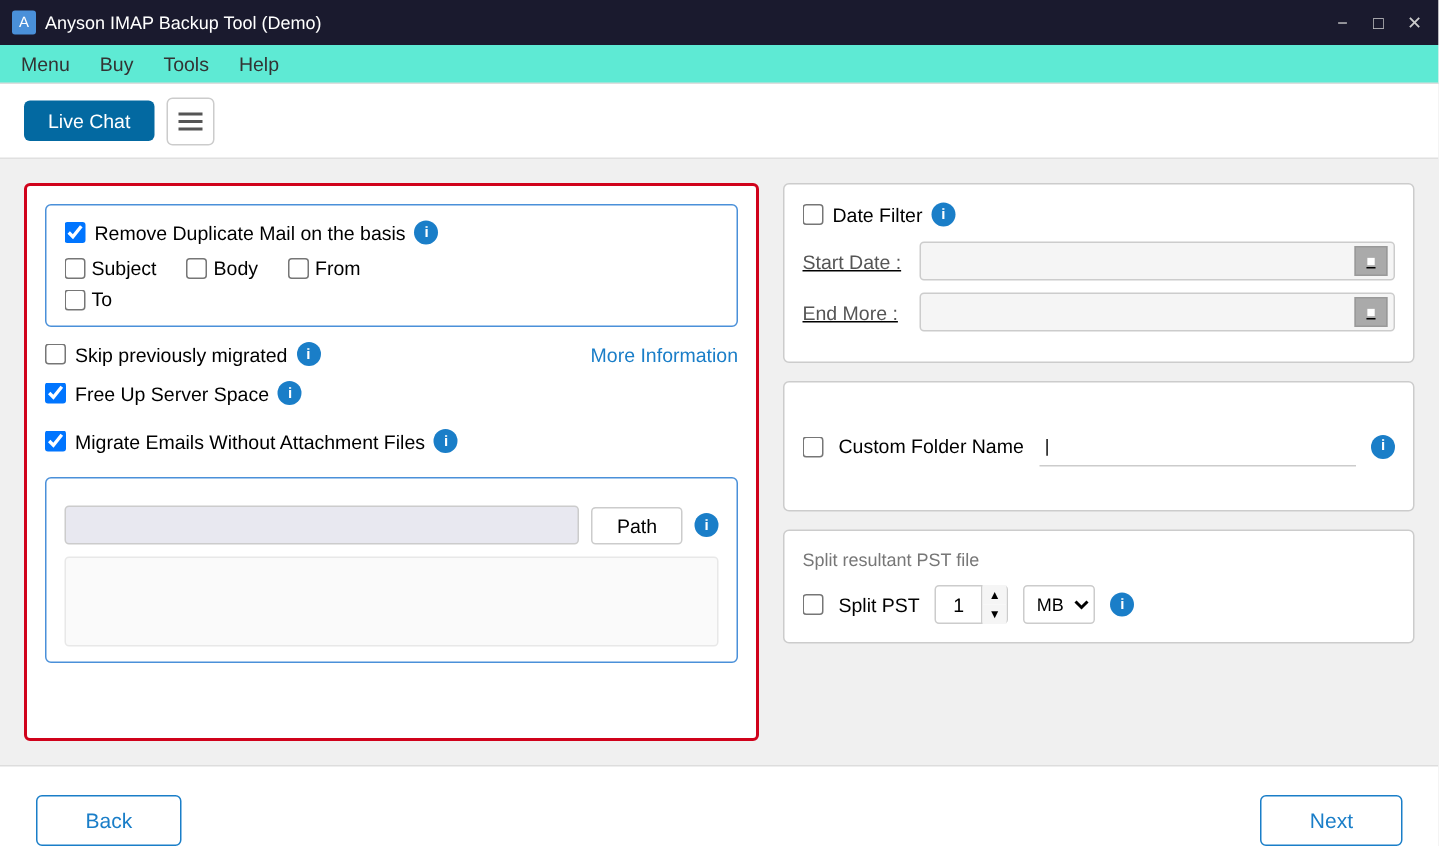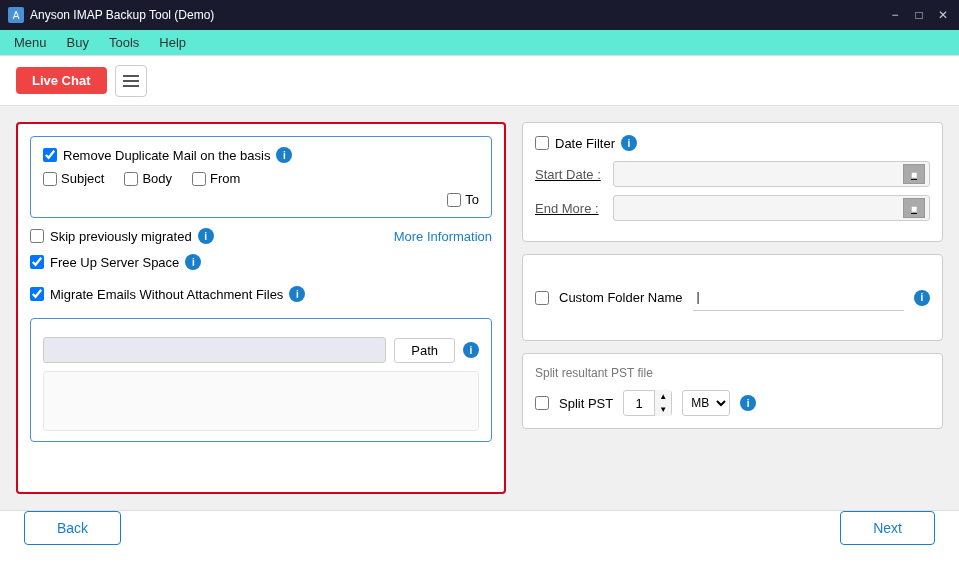--- a/index.html
+++ b/index.html
@@ -90,28 +90,28 @@
       color: #1a7ec8;
       font-size: 16px;
       font-weight: 500;
     }
     .header-right {
       display: flex;
       align-items: center;
       gap: 8px;
     }
     .live-chat-btn {
-      background: #ef4444;
+      background: #0369a1;
       color: white;
       border: none;
       padding: 6px 16px;
       border-radius: 4px;
       cursor: pointer;
       font-size: 13px;
-      font-weight: 700;
+      font-weight: 400;
     }
     .menu-icon-btn {
       width: 32px;
       height: 32px;
       border: 1px solid #ccc;
       background: white;
       border-radius: 4px;
       cursor: pointer;
       display: flex;
       align-items: center;
@@ -370,21 +370,21 @@
       background: white;
       cursor: pointer;
     }
 
     
     .footer {
       background: white;
       border-top: 1px solid #ddd;
       height: 54px;
       display: flex;
-      align-items: flex-start;
+      align-items: flex-end;
       justify-content: space-between;
       padding: 0 24px;
       flex-shrink: 0;
     }
     .nav-btn {
       padding: 8px 32px;
       border: 1px solid #1a7ec8;
       border-radius: 4px;
       background: white;
       color: #1a7ec8;
@@ -450,21 +450,21 @@
         </div>
         <div class="checkbox-option">
           <input type="checkbox" id="bodyCheck" style="">
           <label for="bodyCheck">Body</label>
         </div>
         <div class="checkbox-option">
           <input type="checkbox" id="fromCheck" style="">
           <label for="fromCheck">From</label>
         </div>
       </div>
-      <div class="checkbox-options" style="margin-top:6px;justify-content:flex-end;">
+      <div class="checkbox-options" style="margin-top:6px;">
         <div class="checkbox-option">
           <input type="checkbox" id="toCheck" style="">
           <label for="toCheck">To</label>
         </div>
       </div>
     </div>
 
     <div class="skip-row">
       <input type="checkbox" id="skipCheck" style="">
       <label for="skipCheck">Skip previously migrated</label>

